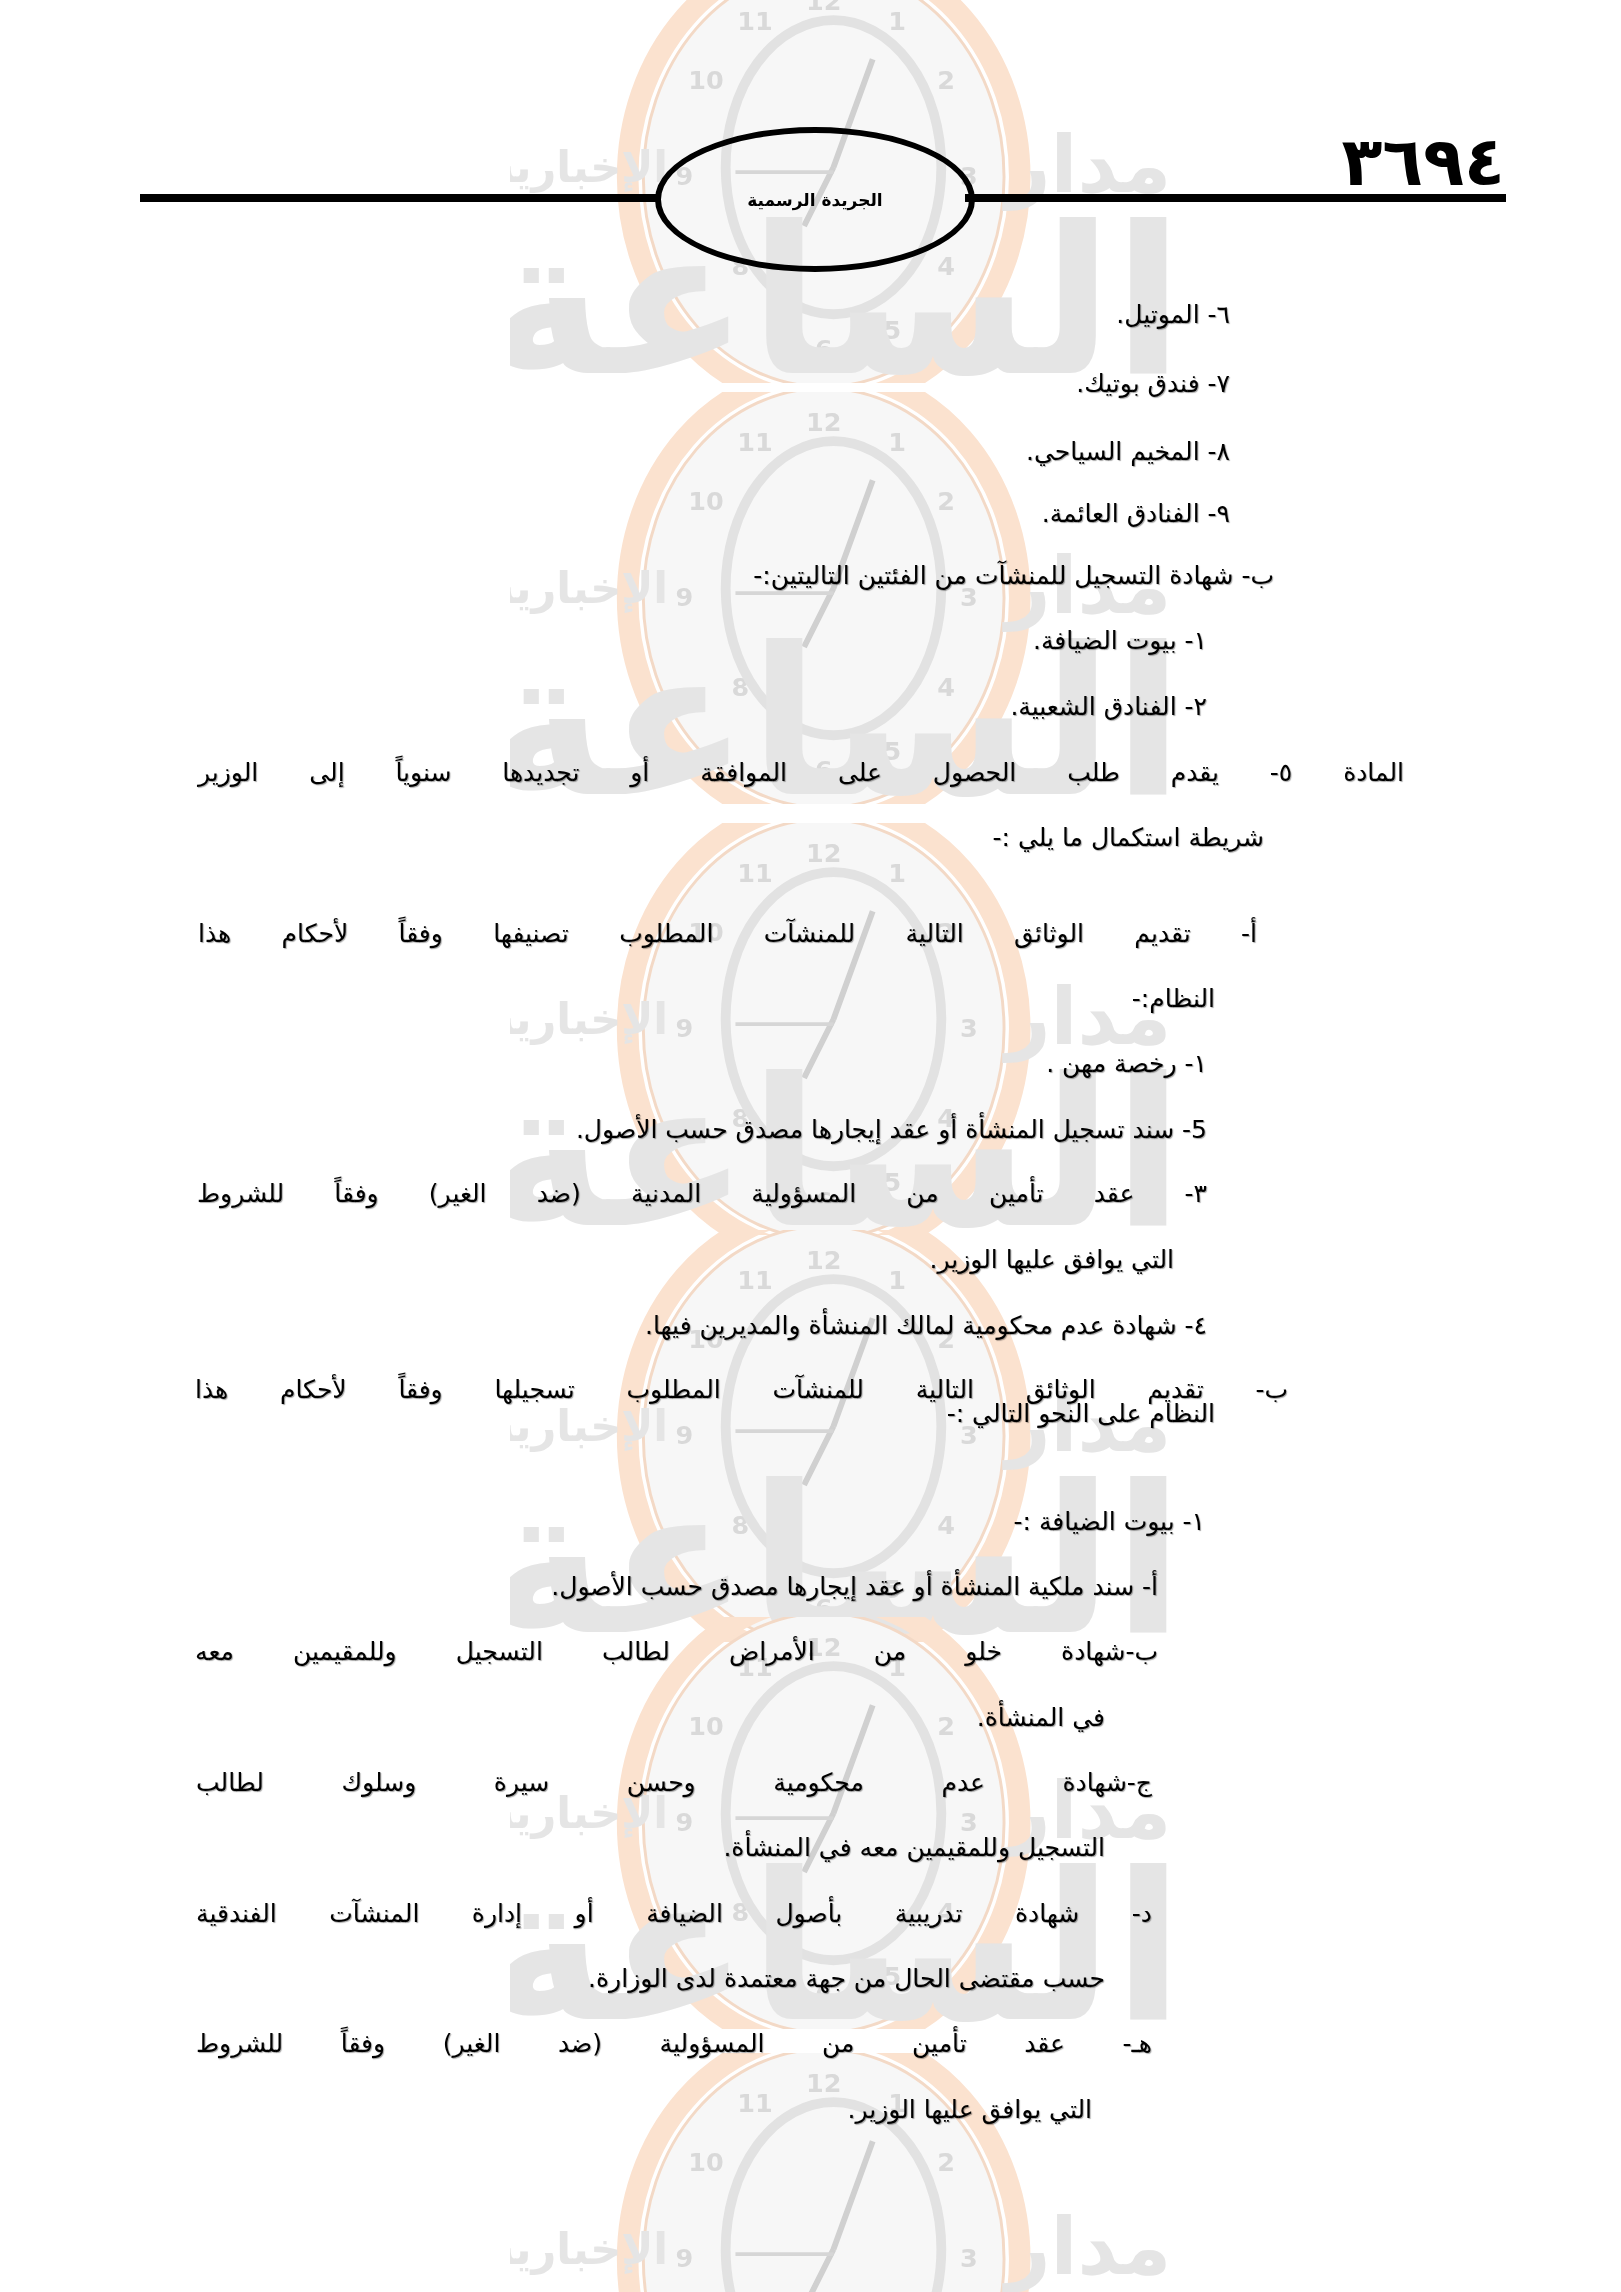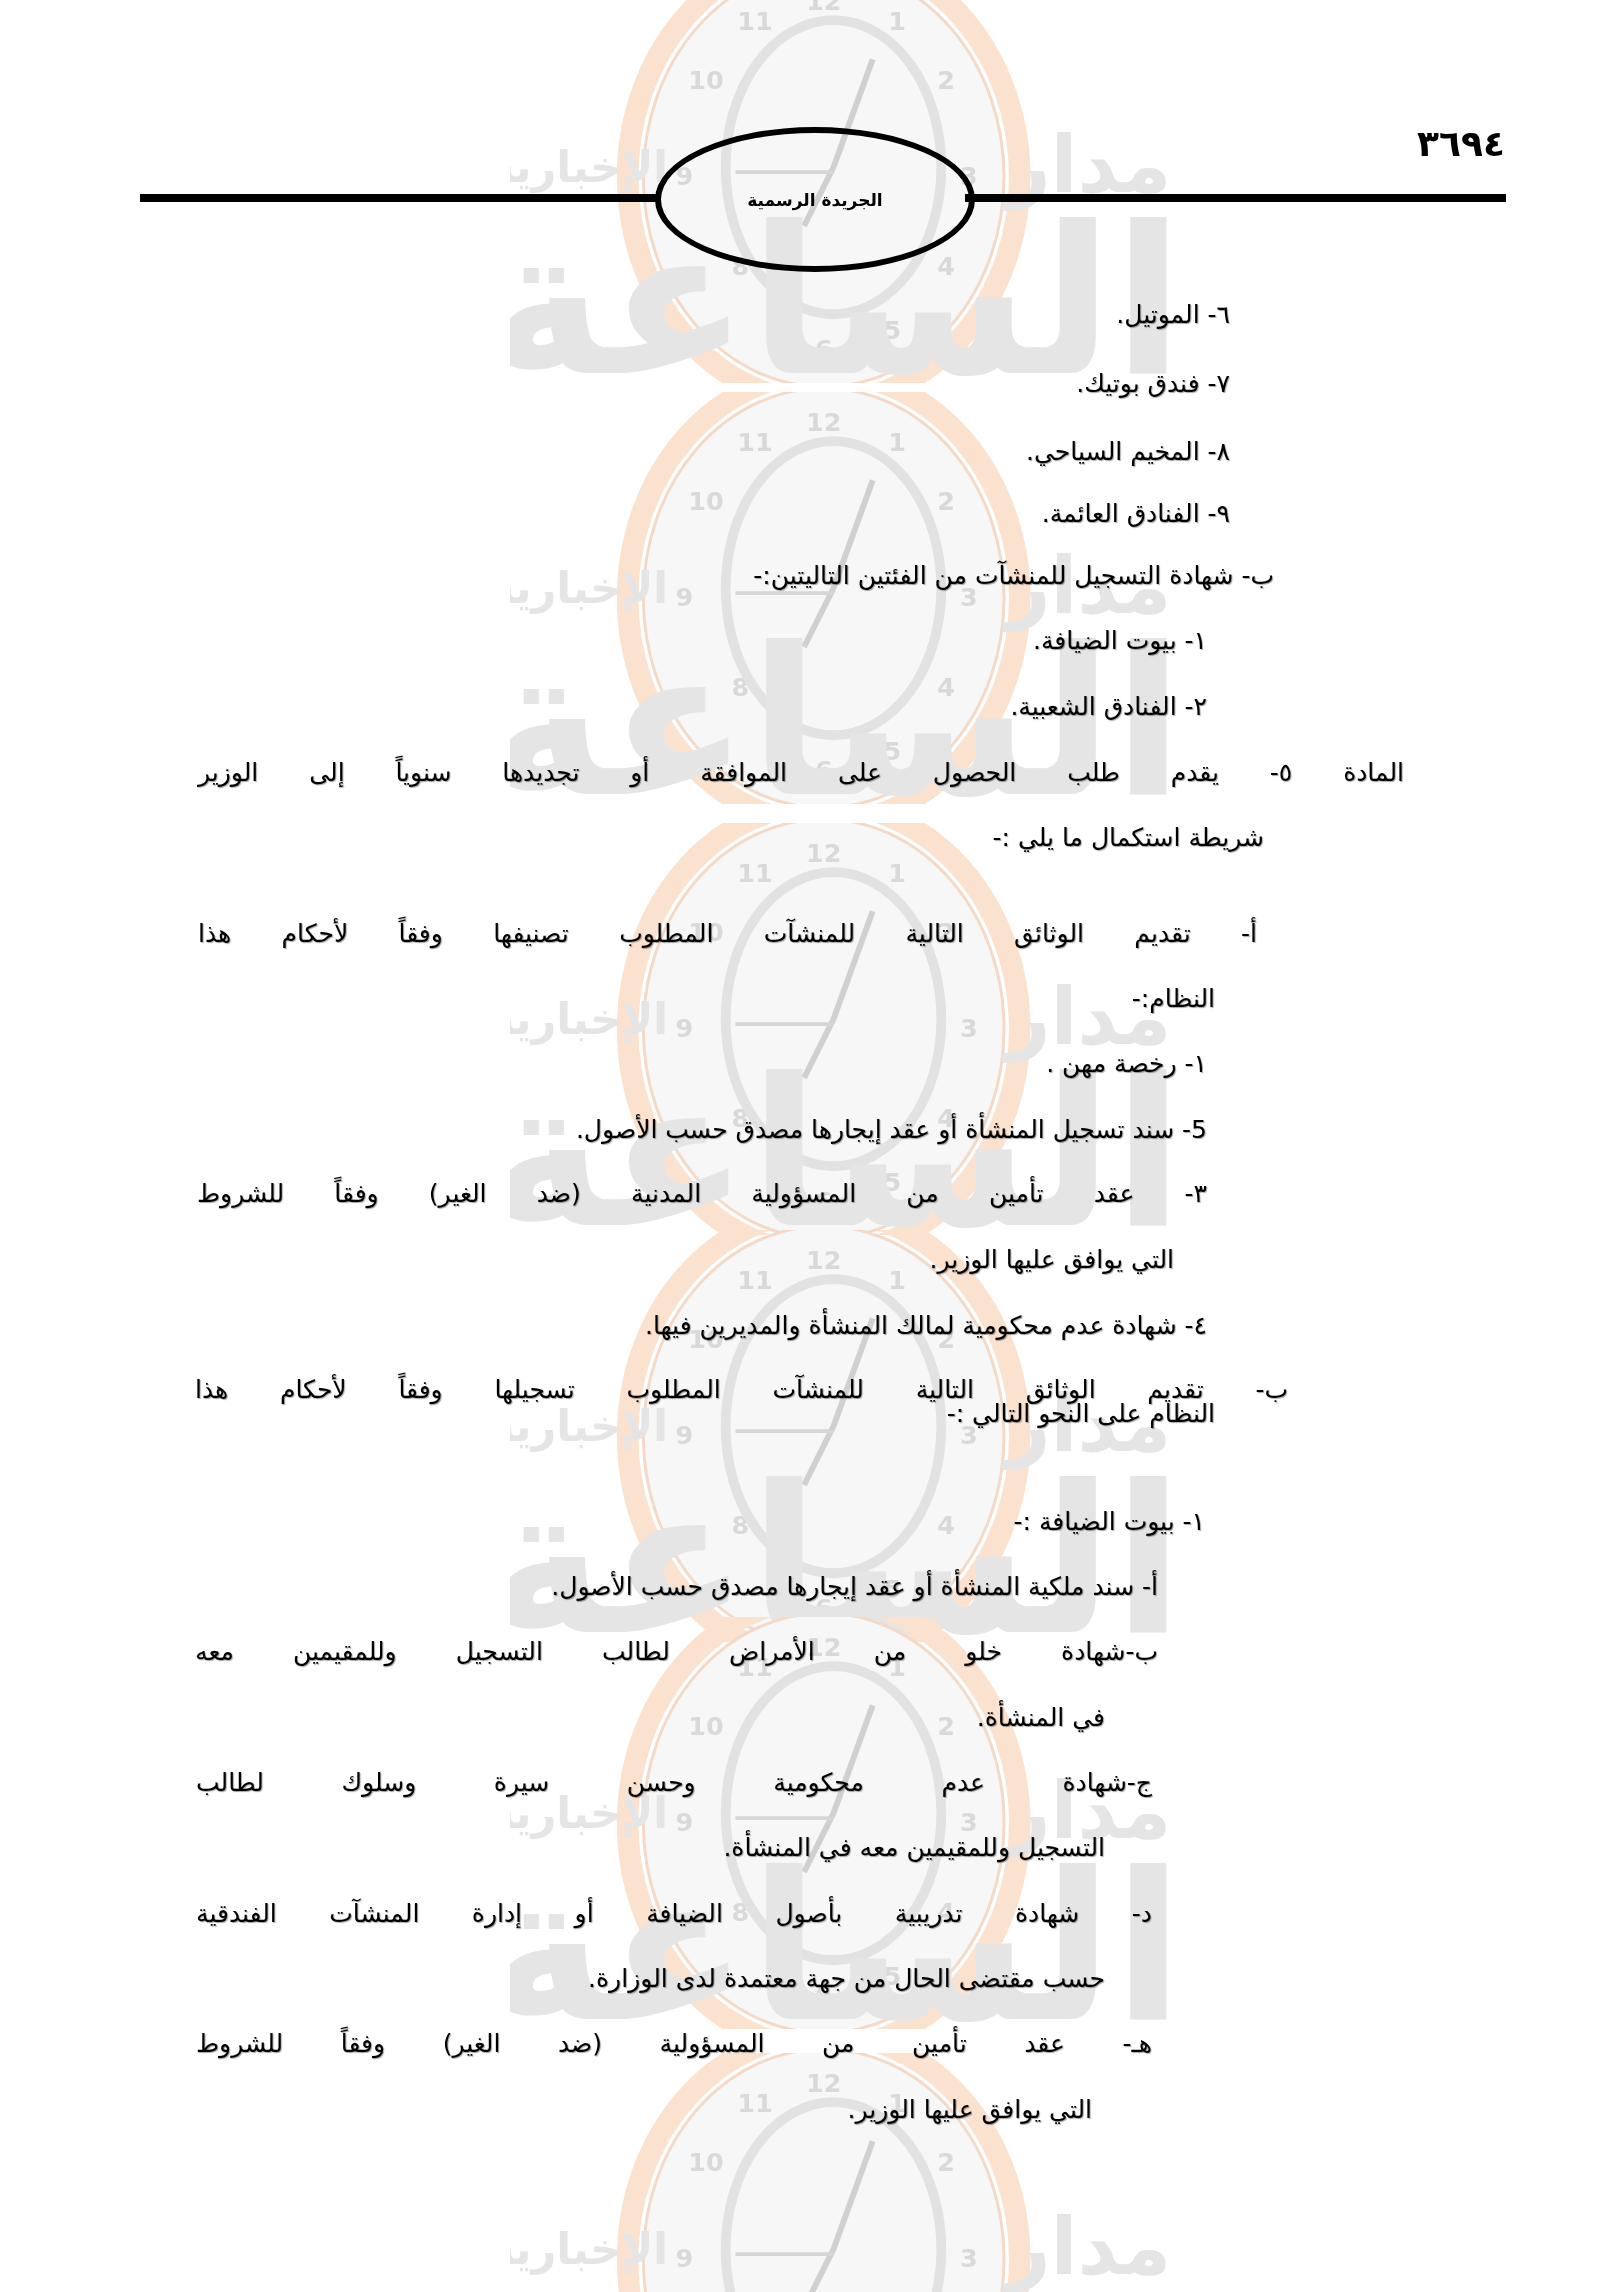--- a/index.html
+++ b/index.html
@@ -56,21 +56,21 @@
       font-weight: bold;
       direction: rtl;
     }
     .page-number {
       position: absolute;
       top: 123px;
       left: 1368px;
       width: 137px;
       text-align: right;
       font-family: "DejaVu Sans", sans-serif;
-      font-size: 36px;
+      font-size: 67px;
       font-weight: bold;
       direction: rtl;
       z-index: 2;
     }
 
     
     .ln {
       position: absolute;
       direction: rtl;
       text-align: right;

